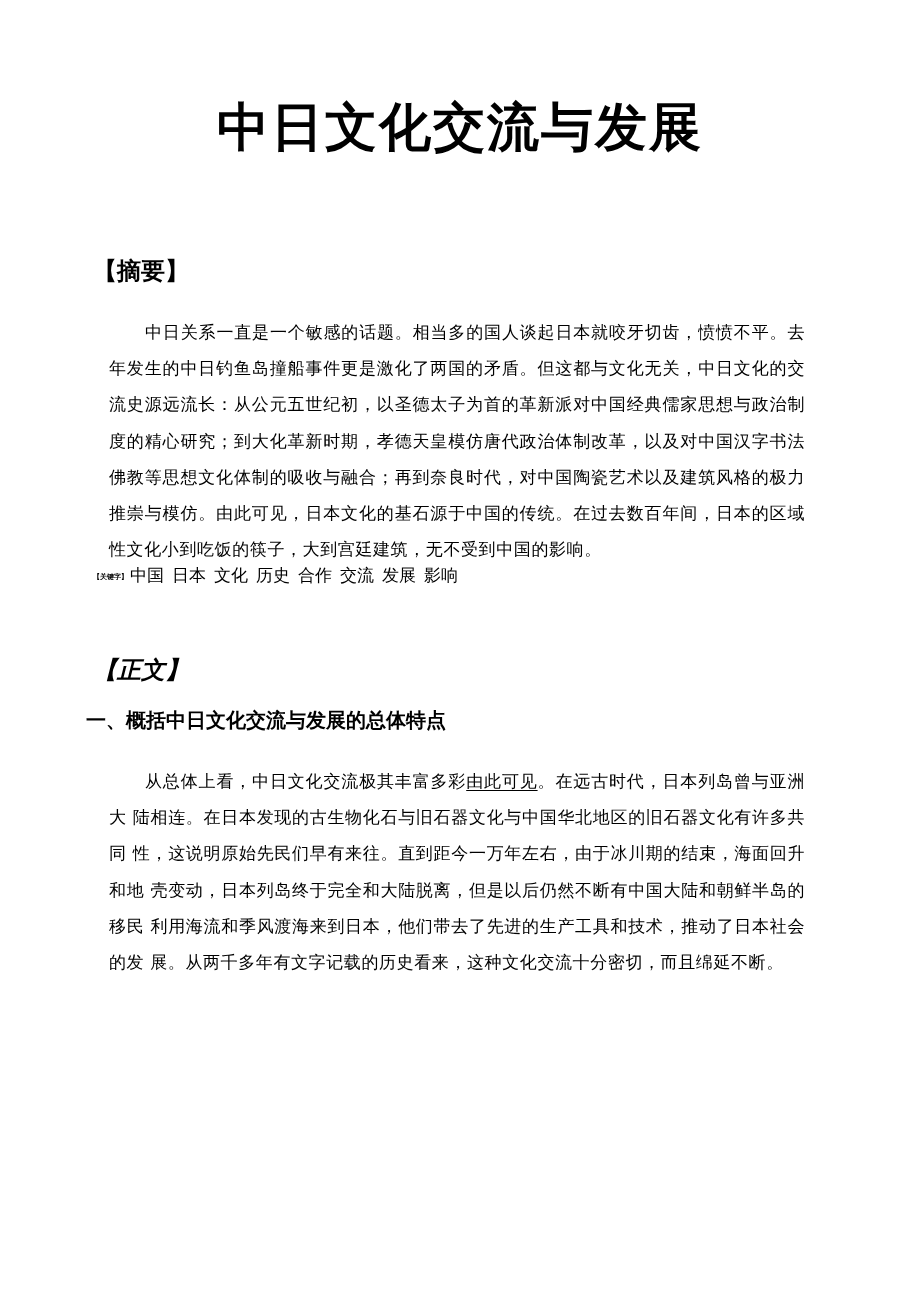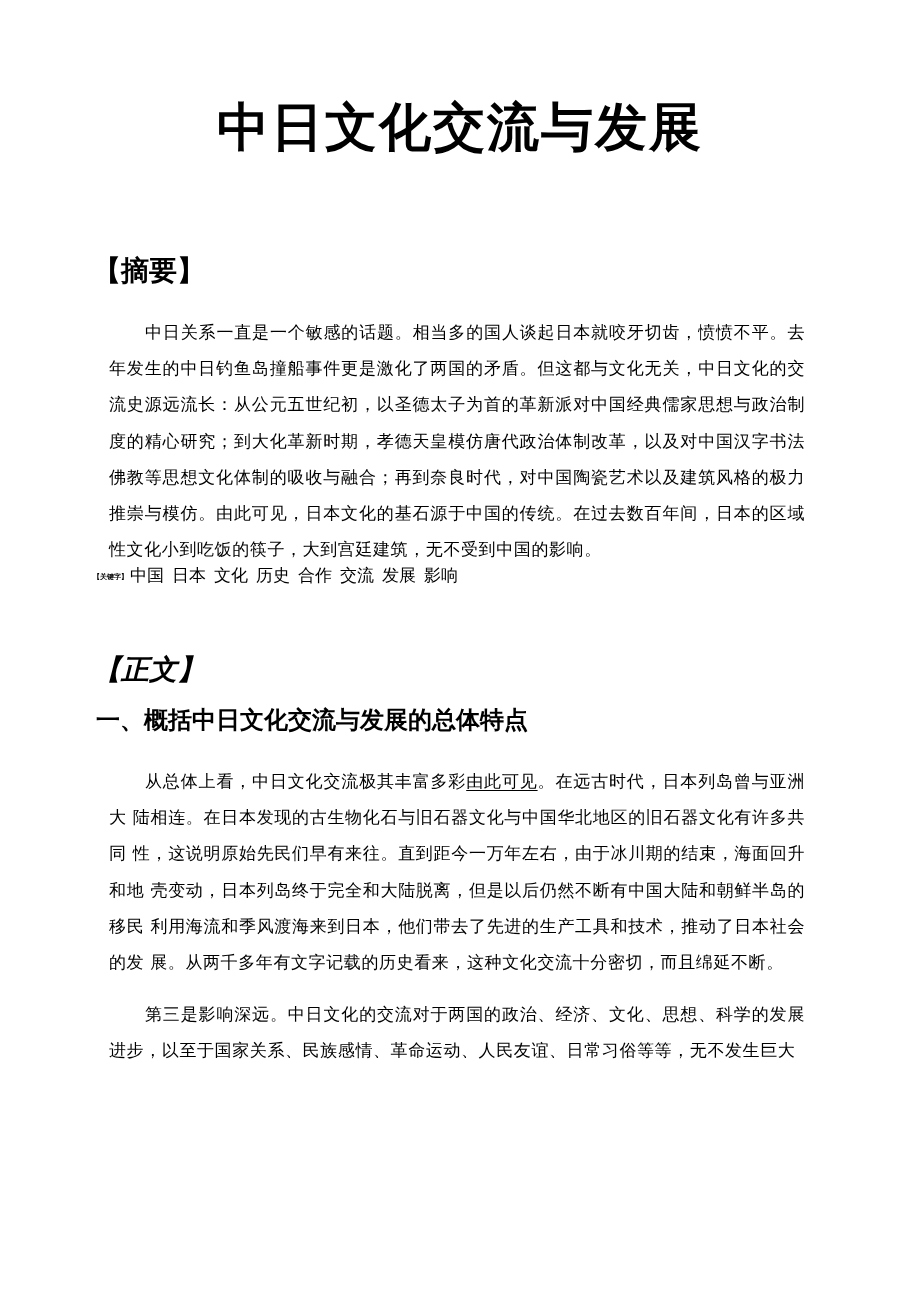--- a/index.html
+++ b/index.html
@@ -31,29 +31,29 @@
       font-weight: bold;
       font-size: 52px;
       line-height: 70px;
       letter-spacing: 2px;
     }
     .section-head {
       position: absolute;
       left: 93px;
       font-family: "DejaVu Sans", "Liberation Sans", sans-serif;
       font-weight: bold;
-      font-size: 28px;
+      font-size: 24px;
       line-height: 28px;
     }
     .sub-head {
       position: absolute;
-      left: 96px;
+      left: 86px;
       font-family: "DejaVu Sans", "Liberation Sans", sans-serif;
       font-weight: bold;
-      font-size: 24px;
+      font-size: 20px;
       line-height: 28px;
     }
     .body-block {
       position: absolute;
       left: 93px;
       width: 728px;
       font-size: 17px;
       line-height: 36.2px;
       letter-spacing: 0.6px;
     }
@@ -103,16 +103,15 @@
   <div class="keywords">
     <span class="kw-label">【关键字】</span><span class="kw">中国</span><span class="kw">日本</span><span class="kw">文化</span><span class="kw">历史</span><span class="kw">合作</span><span class="kw">交流</span><span class="kw">发展</span><span class="kw">影响</span>
   </div>
 
   <div class="section-head" style="top:656px;font-style:italic;">【正文】</div>
 
   <div class="sub-head" style="top:706px;">一、概括中日文化交流与发展的总体特点</div>
 
   <div class="body-block" style="top:747px;">
     <p class="para"><span>从总体上看，中日文化交流极其丰富多彩</span><span class="u">由此可见</span><span>。在远古时代，日本列岛曾与亚洲大 陆相连。在日本发现的古生物化石与旧石器文化与中国华北地区的旧石器文化有许多共同 性，这说明原始先民们早有来往。直到距今一万年左右，由于冰川期的结束，海面回升和地 壳变动，日本列岛终于完全和大陆脱离，但是以后仍然不断有中国大陆和朝鲜半岛的移民 利用海流和季风渡海来到日本，他们带去了先进的生产工具和技术，推动了日本社会的发 展。从两千多年有文字记载的历史看来，这种文化交流十分密切，而且绵延不断。</span></p>
-    <p class="para">第三是影响深远。中日文化的交流对于两国的政治、经济、文化、思想、科学的发展进步，以至于国家关系、民族感情、革命运动、人民友谊、日常习俗等等，无不发生巨大</p>
   </div>
 
 </div>
 
 </body></html>

